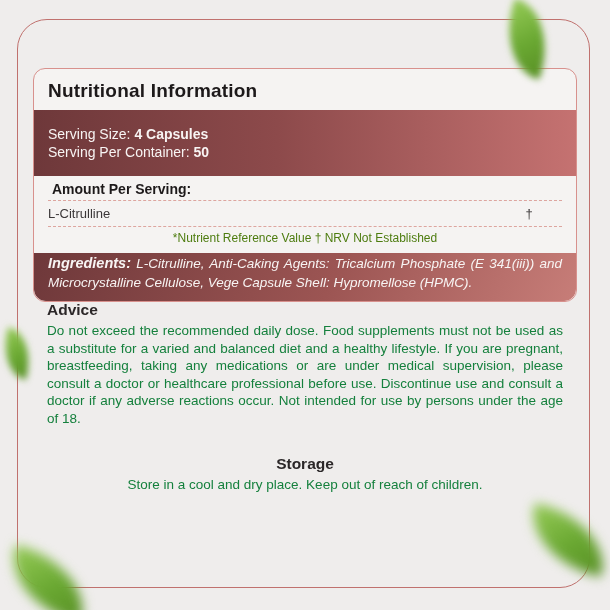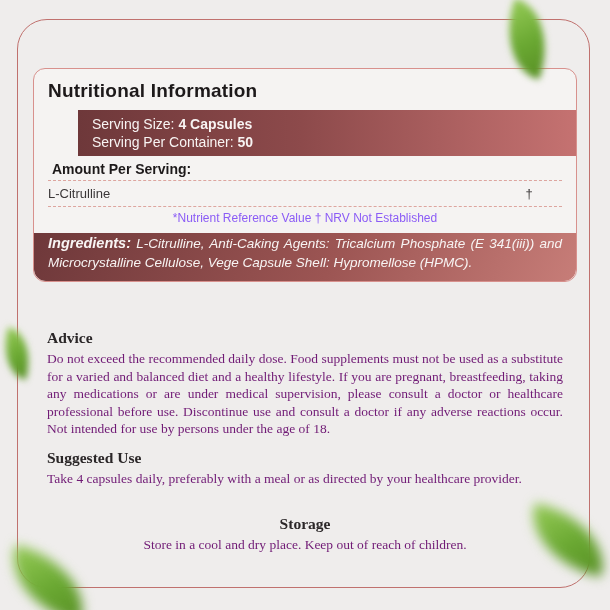--- a/index.html
+++ b/index.html
@@ -42,23 +42,22 @@
     margin: 0;
     font-size: 19px;
     line-height: 23px;
     font-weight: bold;
     color: #1d191a;
     letter-spacing: 0.2px;
   }
   .serving-bar {
     background: linear-gradient(90deg, #6e383a 0%, #8d4a4b 45%, #c57271 100%);
     color: #f8f4f3;
-    padding: 5px 14px;
+    padding: 15px 14px;
     font-size: 14px;
-    margin-left: 44px;
   }
   .serving-line { line-height: 18px; }
   .serving-line b { font-weight: bold; }
 
   .amount-section {
     padding: 5px 14px 0 14px;
   }
   .amount-heading {
     font-size: 14px;
     line-height: 16px;
@@ -76,56 +75,55 @@
     line-height: 15px;
     color: #3b3738;
   }
   .n-name { flex: 1; }
   .n-amount { width: 132px; text-align: center; }
   .n-nrv { width: 66px; text-align: center; }
   .footnote {
     text-align: center;
     font-size: 12px;
     line-height: 14px;
-    color: #8b5cf6;
+    color: #4d7c0f;
     padding: 4px 0 8px 0;
   }
 
   .ingredients-box {
     background: linear-gradient(113deg, #6e383a 0%, #9c5553 55%, #c77d78 100%);
     color: #f8f4f3;
     padding: 1px 14px 9px 14px;
     font-size: 13.5px;
     line-height: 19px;
     text-align: justify;
     border-radius: 0 0 12px 12px;
     font-style: italic;
   }
   .ingredients-box b { font-weight: bold; font-size: 14.5px; }
 
   
   .content {
     position: absolute;
-    left: 47px; top: 328px;
+    left: 47px; top: 300px;
     width: 516px;
     z-index: 2;
-    font-family: Liberation Serif, serif;
   }
   .section-heading {
     margin: 0;
     font-size: 15.5px;
     line-height: 19px;
     font-weight: bold;
     color: #2b2728;
   }
   .section-body {
     margin: 3px 0 0 0;
     font-size: 13.5px;
     line-height: 17.6px;
-    color: #701a75;
+    color: #15803d;
   }
   .section-body.justify { text-align: justify; }
   .section { margin-top: 10px; }
   .section:first-child { margin-top: 0; }
   .section.gap-large { margin-top: 26px; text-align: center; }
 
   
   .leaf {
     position: absolute;
     background: linear-gradient(135deg, #8ec550 10%, #6aa832 55%, #578f24 100%);
@@ -190,24 +188,20 @@
 
   </div>
 
   <div class="content">
 
     <div class="section">
       <h2 class="section-heading">Advice</h2>
       <p class="section-body justify">Do not exceed the recommended daily dose. Food supplements must not be used as a substitute for a varied and balanced diet and a healthy lifestyle. If you are pregnant, breastfeeding, taking any medications or are under medical supervision, please consult a doctor or healthcare professional before use. Discontinue use and consult a doctor if any adverse reactions occur. Not intended for use by persons under the age of 18.</p>
     </div>
 
-    <div class="section">
-      <h2 class="section-heading">Suggested Use</h2>
-      <p class="section-body">Take 4 capsules daily, preferably with a meal or as directed by your healthcare provider.</p>
-    </div>
 
     <div class="section gap-large">
       <h2 class="section-heading">Storage</h2>
       <p class="section-body">Store in a cool and dry place. Keep out of reach of children.</p>
     </div>
 
   </div>
 
   <div class="leaf leaf-top-right"></div>
   <div class="leaf leaf-left"></div>

